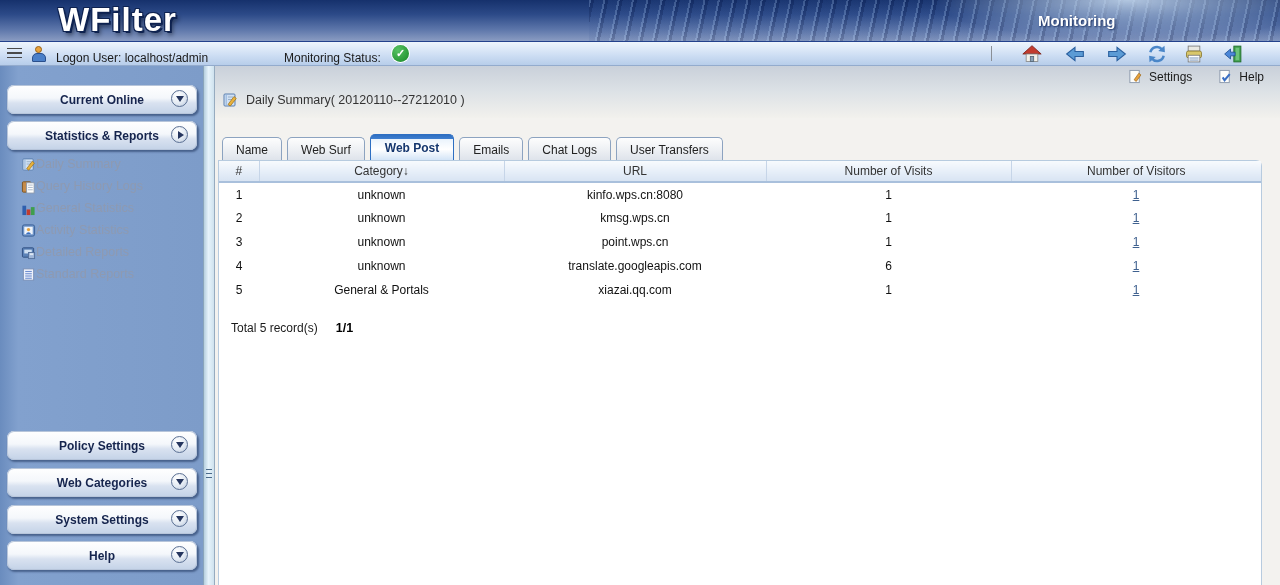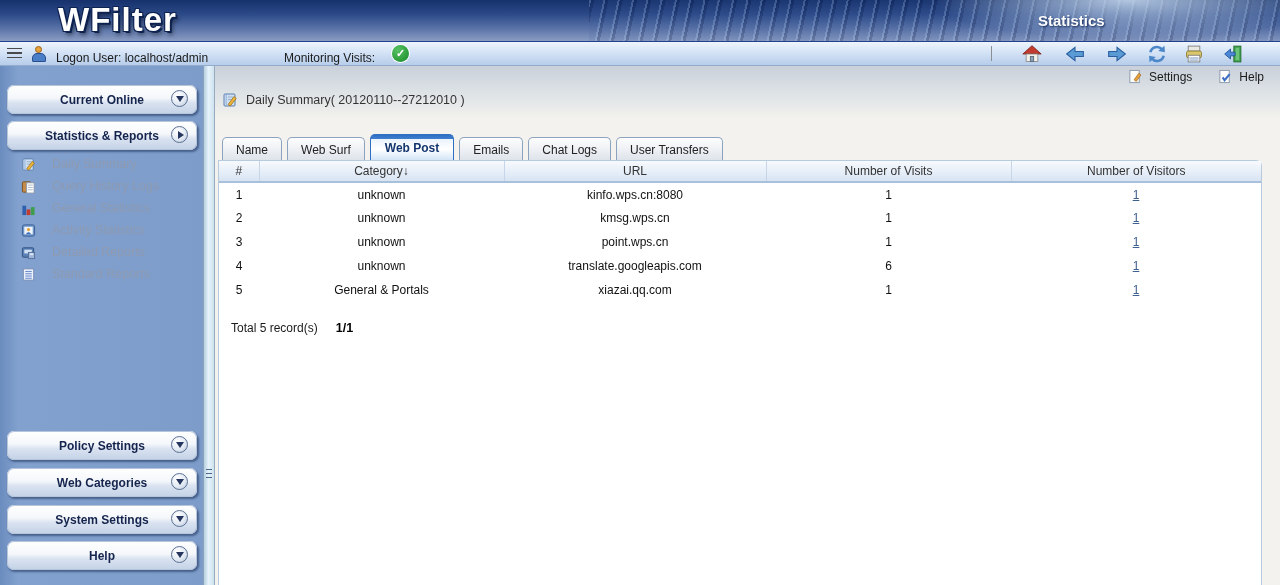--- a/index.html
+++ b/index.html
@@ -81,52 +81,52 @@
     background:linear-gradient(180deg,#ffffff 0%,#f4f7fb 45%,#d9e2f0 62%,#c3d2e7 100%);
     box-shadow:1.5px 2px 2px rgba(15,35,75,.5), inset 0 0 0 1px #b7c5da;
     display:flex; align-items:center; justify-content:center; cursor:pointer; }
   .acc-label { font-size:12px; font-weight:bold; color:#15244d; }
   .acc-arrow { position:absolute; right:9px; top:5px; width:17px; height:17px; border-radius:50%;
     background:radial-gradient(circle at 35% 30%, #ffffff, #e3eaf3 55%, #b9c6da);
     border:1px solid #5a6f93; display:flex; align-items:center; justify-content:center; }
   .tri-down { width:0; height:0; border-left:4px solid transparent; border-right:4px solid transparent; border-top:6px solid #25355e; margin-top:1px;}
   .tri-right { width:0; height:0; border-top:4px solid transparent; border-bottom:4px solid transparent; border-left:6px solid #25355e; margin-left:2px;}
   .nav-items { position:absolute; left:0; top:87px; width:203px; }
-  .nav-item { height:22px; display:flex; align-items:center; gap:16px; padding-left:21px; cursor:pointer; }
+  .nav-item { height:22px; display:flex; align-items:center; gap:0; padding-left:21px; cursor:pointer; }
   .nav-item svg { width:15px; height:15px; flex:none; }
   .nav-label { font-size:12.5px; color:#8e9ab1; }
 
   
   .splitter { position:absolute; left:203px; top:66px; width:12px; height:519px;
     background:linear-gradient(90deg,#b6cfdf 0%,#e6f3fb 45%,#cfe2ee 100%);
     border-left:1px solid #8aa5bb; border-right:1px solid #96abbf; cursor:col-resize; }
   .splitter-grip { position:absolute; top:374px; left:2px; width:6px; height:66px; display:flex; align-items:center; justify-content:center;}
   .splitter-grip i { display:block; width:6px; height:9px;
     background:repeating-linear-gradient(180deg,#4a6a8a 0 1.5px, transparent 1.5px 4px); }
 </style>
 </head>
 <body>
 
 <div class="screen">
 
   <div class="banner">
     <div class="logo">WFilter</div>
-    <div class="brand">Statistics</div>
+    <div class="brand">Monitoring</div>
   </div>
 
   <div class="toolbar">
     <div class="tb-item hamburger">
         <i></i>
       </div>
     <div class="tb-item avatar">
         <span class="head"></span>
         <span class="body"></span>
       </div>
     <div class="tb-item logon">Logon User: localhost/admin</div>
-    <div class="tb-item monitor">Monitoring Visits:</div>
+    <div class="tb-item monitor">Monitoring Status:</div>
     <div class="status-ok">✓</div>
 
     <div class="tb-sep"></div>
 
     <div class="tb-btn" style="left:1020px">
       <svg viewBox="0 0 24 24">
         <polygon points="12,2 23,12 1,12" fill="#c23b2e" stroke="#7a1f16" stroke-width="1"></polygon>
         <rect x="5" y="12" width="14" height="9" fill="#f2f1ea" stroke="#888"></rect>
         <rect x="10" y="15" width="4" height="6" fill="#8aa2b8" stroke="#567"></rect>
       </svg>

